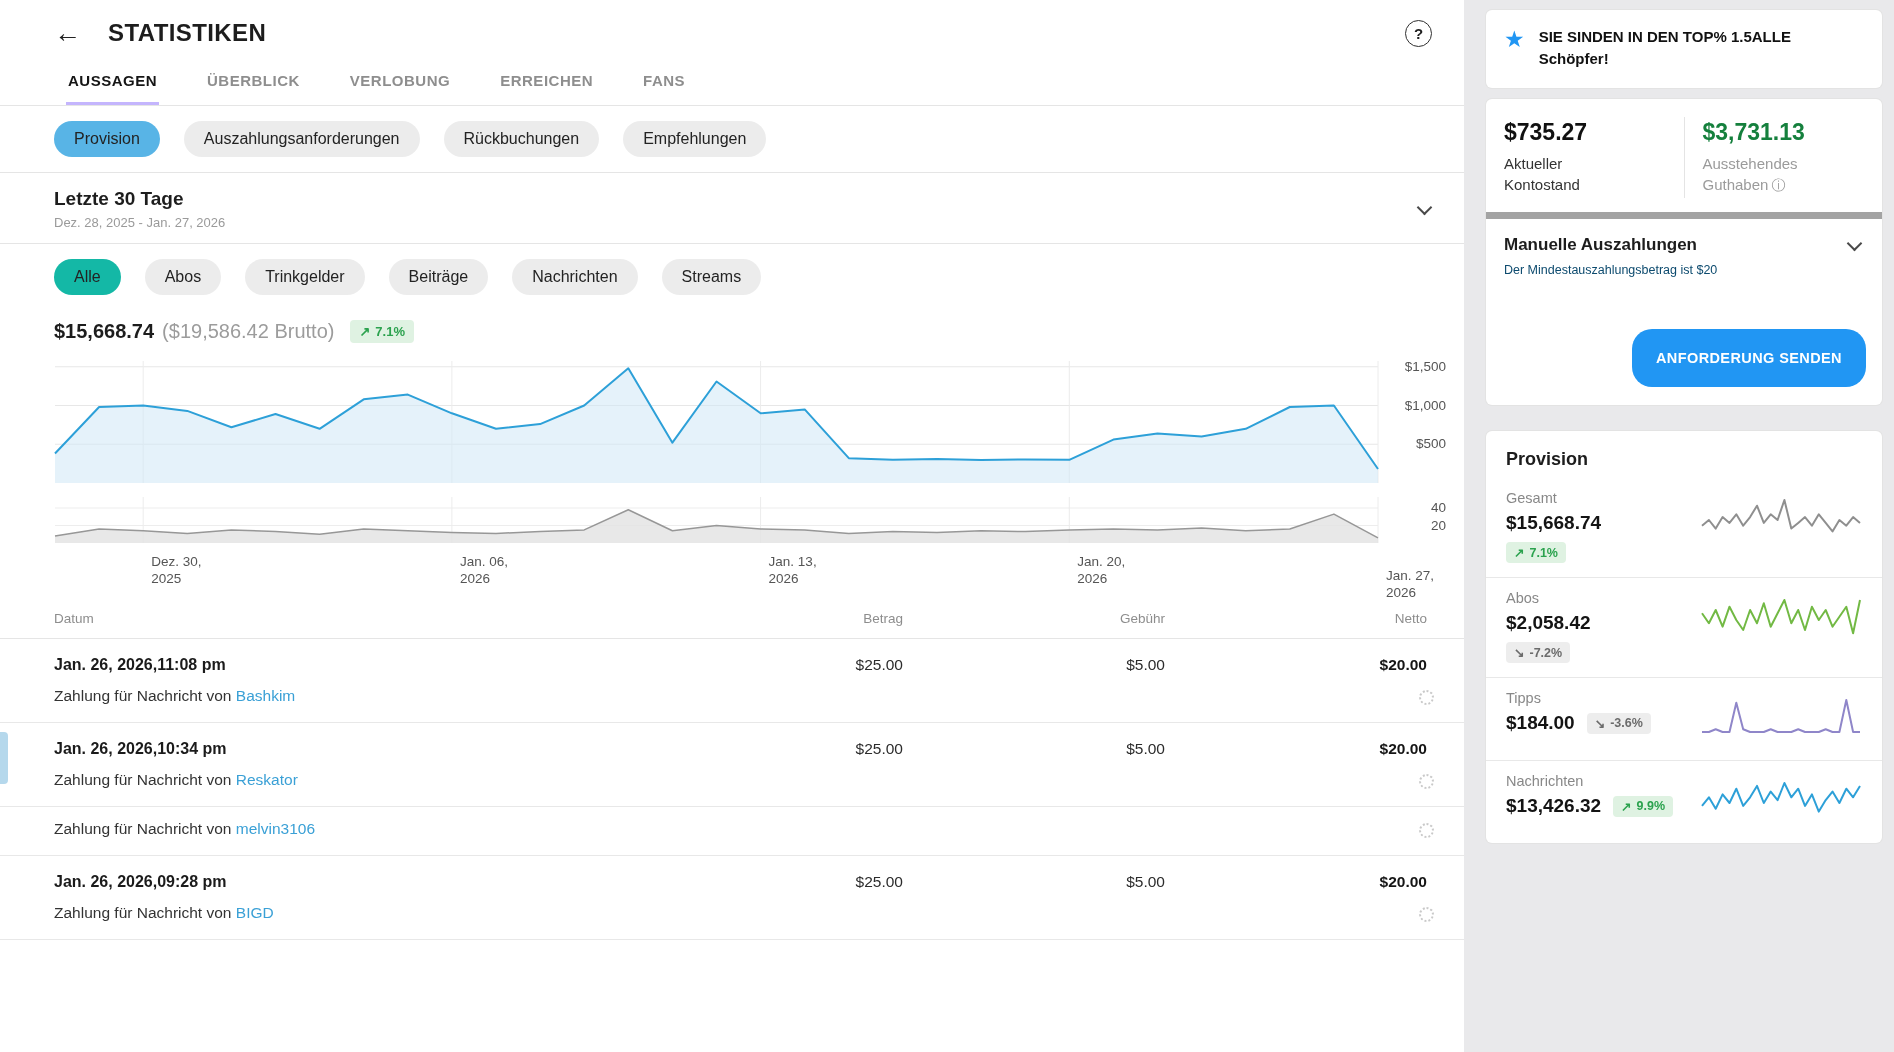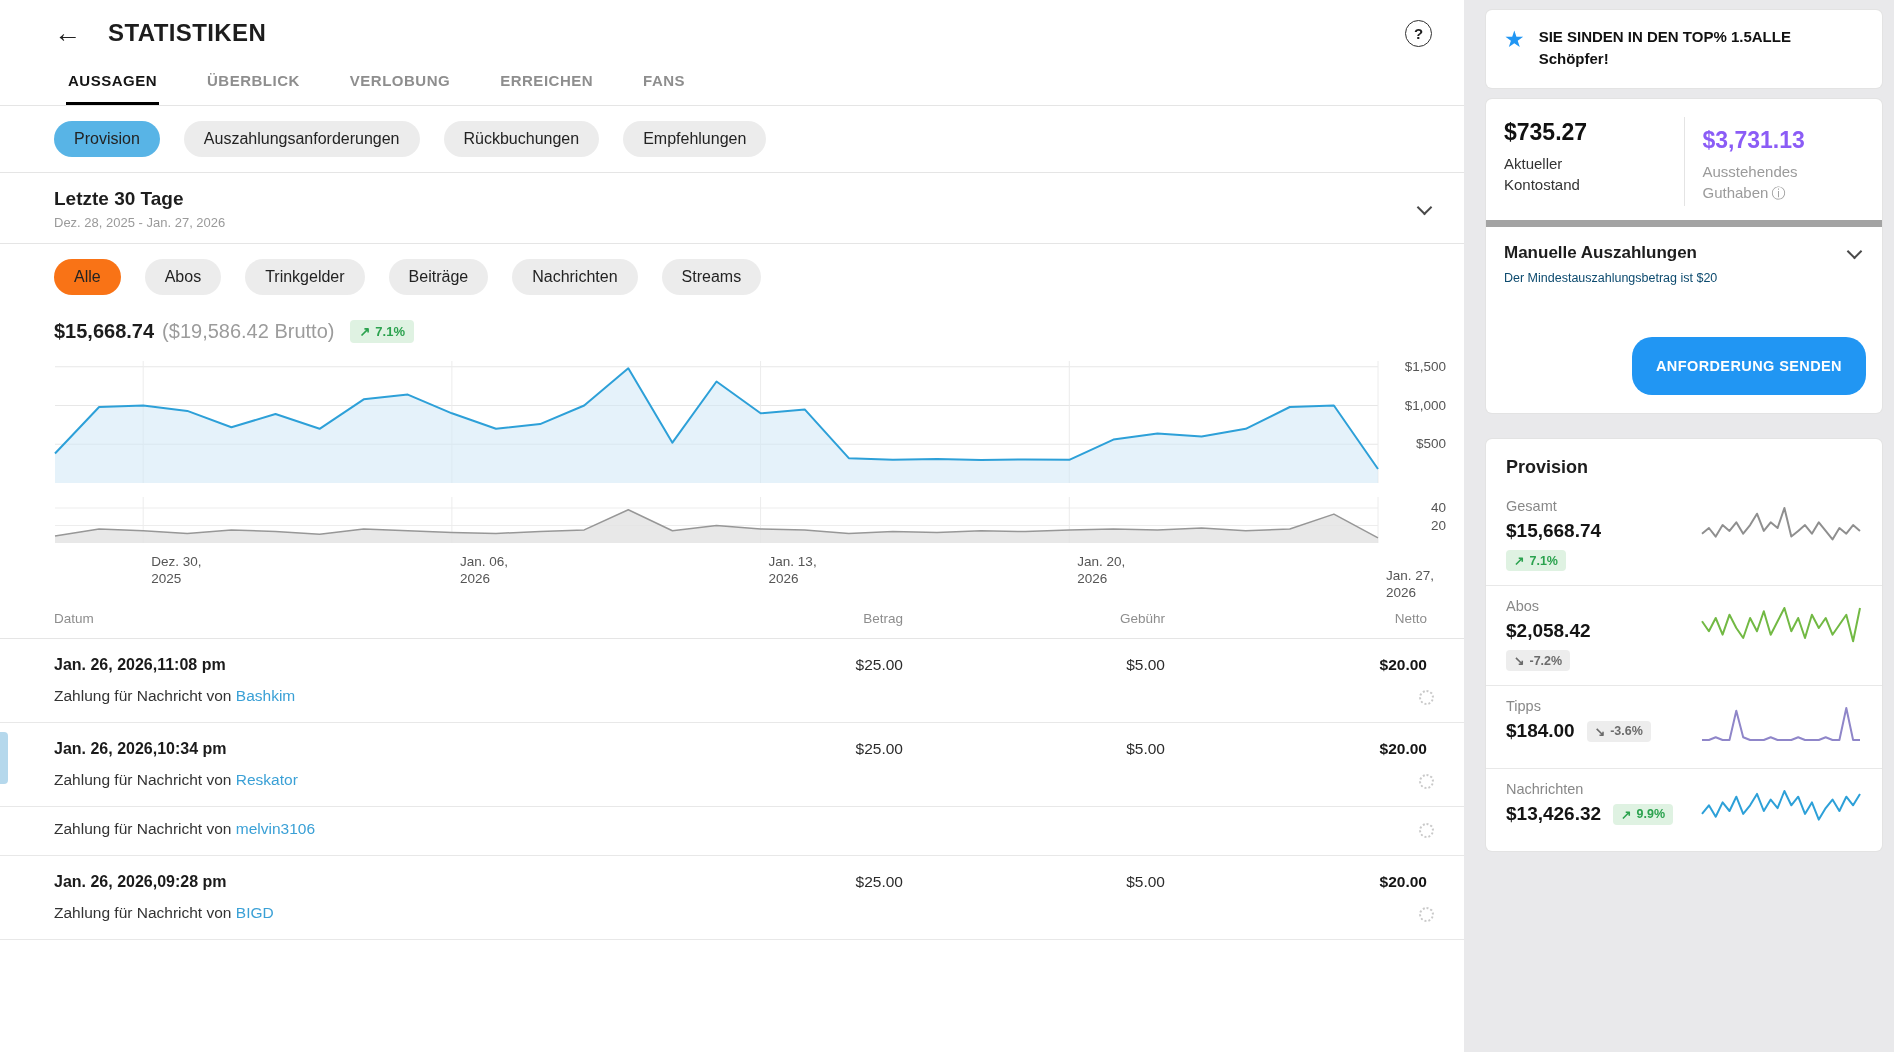--- a/index.html
+++ b/index.html
@@ -18,28 +18,28 @@
   .hdr { display: flex; align-items: center; height: 66px; padding: 0 32px 0 54px; }
   .back-btn { font-size: 27px; color: #222; width: 32px; cursor: pointer; line-height: 1; }
   .page-title { font-size: 24px; font-weight: 600; letter-spacing: .4px; margin-left: 22px; }
   .hdr-spacer { flex: 1; }
   .help-btn { width: 27px; height: 27px; border: 1.8px solid #2f2f2f; border-radius: 50%;
     display: flex; align-items: center; justify-content: center; font-size: 15px; font-weight: 700; cursor: pointer; }
 
   .tabs { display: flex; padding-left: 66px; gap: 46px; }
   .tab { font-size: 15px; font-weight: 700; letter-spacing: .5px; color: #8e8e8e;
     padding: 6px 2px 13px; cursor: pointer; }
-  .tab.active { color: #151515; border-bottom: 3px solid #000000; }
+  .tab.active { color: #151515; border-bottom: 3px solid #c4b5fd; }
   .divider { height: 1px; background: #e5e5e5; width: 100%; }
 
   .chips-row { display: flex; gap: 24px; align-items: center; padding: 15px 0 15px 54px; }
   .chip { background: #ececec; border-radius: 19px; padding: 9px 20px; font-size: 16px;
     color: #232323; white-space: nowrap; cursor: pointer; }
   .chip.active-blue { background: #58b4e6; }
-  .chip.active-light { background: #f97316; }
+  .chip.active-light { background: #14b8a6; }
 
   .period-row { display: flex; align-items: center; justify-content: space-between; padding: 15px 34px 13px 54px; cursor: pointer; }
   .period-title { font-size: 19px; font-weight: 700; }
   .period-sub { font-size: 13px; color: #9a9a9a; margin-top: 5px; }
   .chev { width: 11px; height: 11px; border-right: 2px solid #4a4a4a; border-bottom: 2px solid #4a4a4a;
     transform: rotate(45deg); margin-top: -4px; }
 
   .summary-row { display: flex; align-items: center; gap: 8px; padding: 10px 0 2px 54px; }
   .summary-net { font-size: 20px; font-weight: 700; }
   .summary-gross { font-size: 20px; color: #9c9c9c; }
@@ -77,21 +77,21 @@
   .card { background: #fff; border-radius: 6px; box-shadow: 0 0 0 1px #e3e3e3; margin-bottom: 11px; }
 
   .notice-card { display: flex; padding: 16px 18px 18px; gap: 14px; }
   .star-icon { color: #2196f3; font-size: 23px; line-height: 1.2; }
   .notice-text { font-size: 15px; font-weight: 600; line-height: 1.45; max-width: 300px; color: #111; }
 
   .balance-row { display: flex; padding: 18px 0 14px; }
   .bal-col { flex: 1; padding: 2px 12px 2px 18px; }
   .bal-col + .bal-col { border-left: 1px solid #e4e4e4; }
   .bal-amt { font-size: 23px; font-weight: 700; color: #111; }
-  .bal-amt.pending { color: #8b5cf6; margin-top: 8px; }
+  .bal-amt.pending { color: #15803d; }
   .bal-label { font-size: 15px; color: #333; margin-top: 7px; line-height: 1.45; max-width: 130px; }
   .bal-label.pending { color: #9b9b9b; max-width: 150px; }
   .info-icon { color: #9b9b9b; font-size: 14px; margin-left: 3px; cursor: pointer; }
 
   .payout-head { display: flex; align-items: center; justify-content: space-between;
     padding: 16px 22px 4px 18px; border-top: 7px solid #a3a3a3; cursor: pointer; }
   .payout-title { font-size: 17px; font-weight: 700; }
   .payout-sub { font-size: 12.5px; color: #0c4a6e; padding: 4px 18px 0; }
   .button-row { padding: 16px 16px 18px; text-align: right; }
   .cta-btn { display: inline-block; background: #2196f3; color: #fff; border: none; border-radius: 20px;

